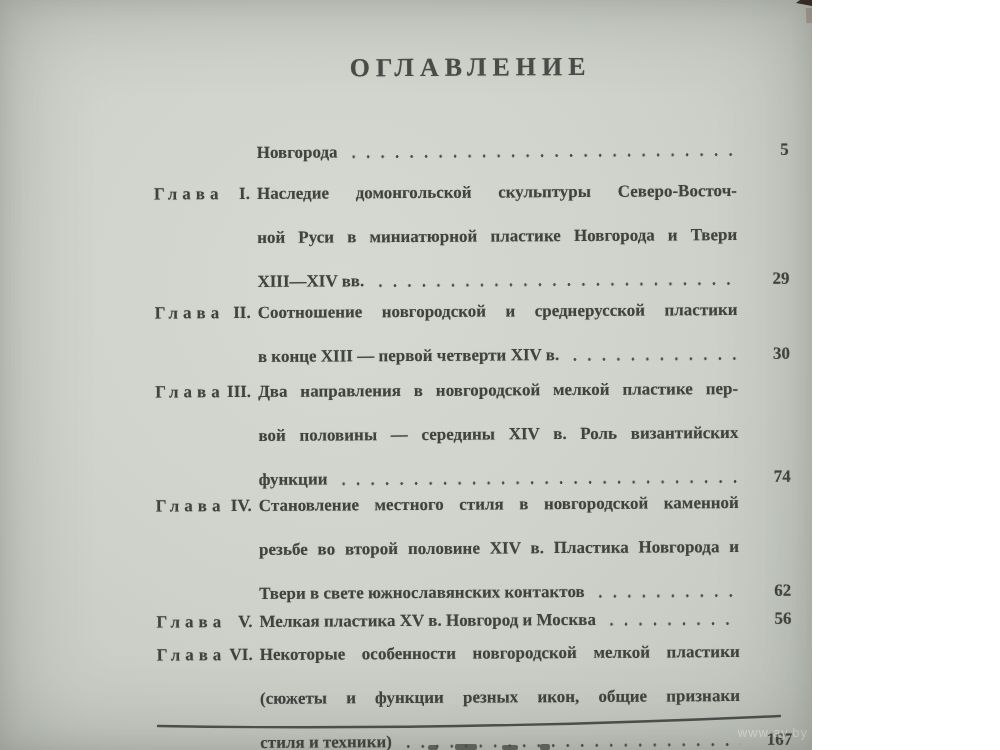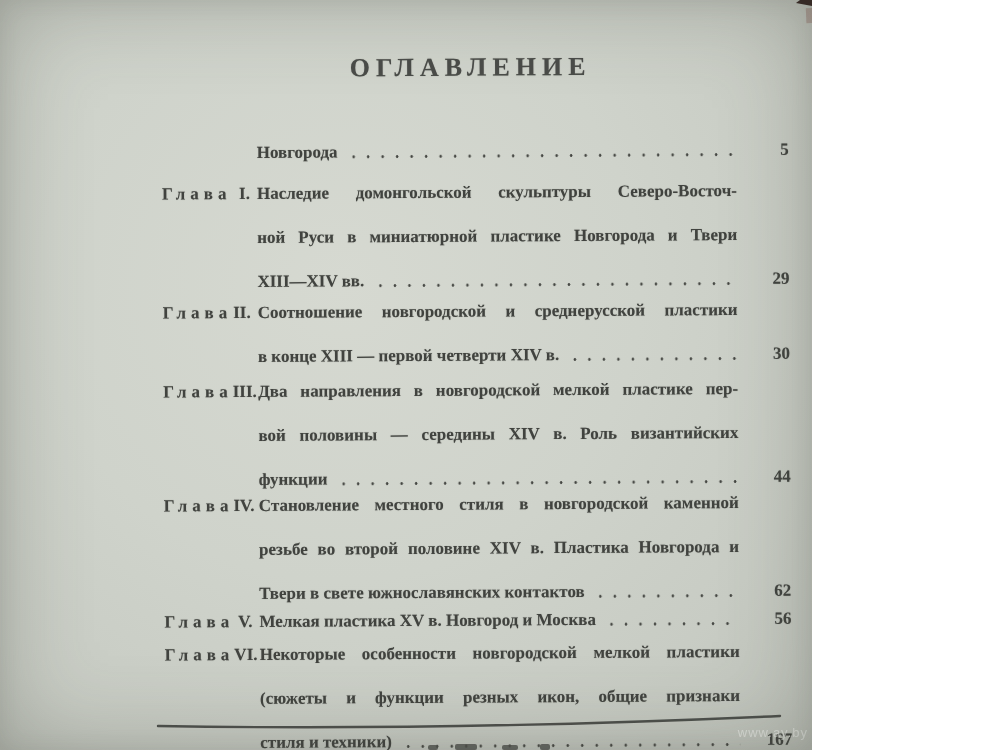--- a/index.html
+++ b/index.html
@@ -48,21 +48,21 @@
   #toc-entries { position:absolute; left:155px; top:141px; width:635px; }
   .entry { display:flex; font-size:17px; font-weight:bold; line-height:22px;
            text-shadow:0 0 1px rgba(63,65,61,0.38); }
   .entry:nth-child(2){margin-top:19px} .entry:nth-child(3){margin-top:9px}
   .entry:nth-child(4){margin-top:13px} .entry:nth-child(5){margin-top:4px}
   .entry:nth-child(6){margin-top:6px}  .entry:nth-child(7){margin-top:11px}
   .entry:nth-child(8){margin-top:7px}  .entry:nth-child(9){margin-top:10px}
   .entry:nth-child(10){margin-top:10px} .entry:nth-child(11){margin-top:10px}
   .label { flex:none; width:103px; display:flex; justify-content:space-between;
            box-sizing:border-box; padding-right:7px; }
-  .label .word { letter-spacing:5px;margin-left:8px; }
+  .label .word { letter-spacing:5px; }
   .body { flex:1; min-width:0; }
   .line.just { text-align:justify; margin-right:52px; }
   .line.just::after { content:""; display:inline-block; width:100%; height:0; }
   .lastline { display:flex; align-items:baseline; }
   .lltext { flex:none; white-space:nowrap; }
   .dots { flex:1; min-width:14px; height:5px; align-self:flex-end; margin:0 14px 4px 14px;
           background-image: radial-gradient(circle 1.7px at 2px 2.5px, rgba(60,62,58,0.95) 60%, rgba(60,62,58,0) 100%);
           background-size:14.5px 5px; background-repeat:repeat-x; }
   .pg { flex:none; width:38px; text-align:right; }
 
@@ -148,21 +148,21 @@
       <span class="num">III.</span>
     </div>
     <div class="body">
       <div>
               <div class="line just">Два направления в новгородской мелкой пластике пер-</div>
               <div class="line just">вой половины — середины XIV в. Роль византийских</div>
             </div>
       <div class="lastline">
         <span class="lltext">функции</span>
         <span class="dots"></span>
-        <span class="pg">44</span>
+        <span class="pg">74</span>
       </div>
     </div>
   </div>
 
   <div class="entry">
     <div class="label">
       <span class="word">Глава</span>
       <span class="num">IV.</span>
     </div>
     <div class="body">

